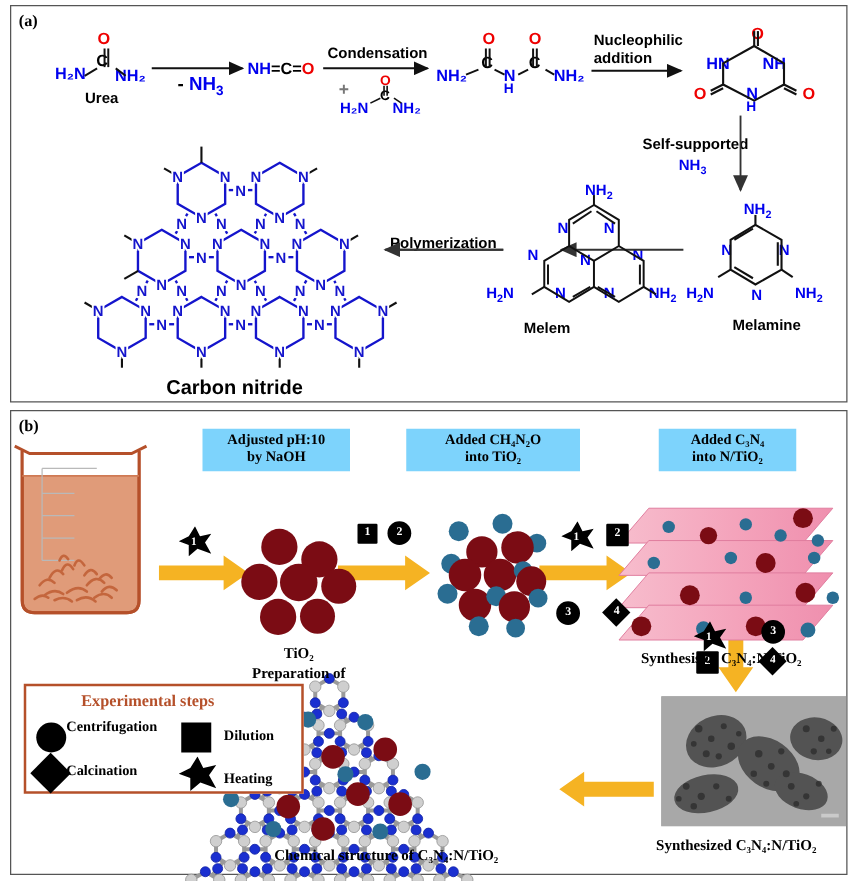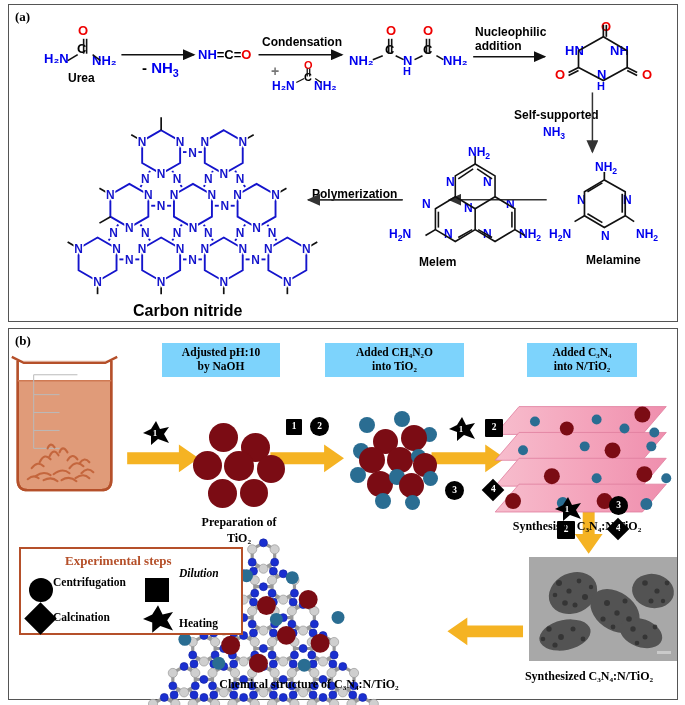--- a/index.html
+++ b/index.html
@@ -1061,22 +1061,22 @@
       </div>
     <div class="stepbadge sb-circle" style="left:600px; top:167px; width:19px; height:19px;">
         <span>3</span>
       </div>
     <div class="stepbadge sb-diamond" style="left:601px; top:192px; width:16px; height:16px;">
         <span>4</span>
       </div>
 
 
     <div class="lbl-serif" style="left:162px; top:186px; width:136px; font-size:12px; line-height:1.3;">
+      <div>TiO₂</div>
       <div>Preparation of</div>
-      <div>TiO₂</div>
     </div>
 
 
     <div class="lbl-serif" style="left:466px; top:190px; width:204px; font-size:12px;">Synthesis of C₃N₄:N/TiO₂</div>
 
     <div class="lbl-serif" style="left:490px; top:340px; width:180px; font-size:12px;">Synthesized C₃N₄:N/TiO₂</div>
 
     <div class="lbl-serif" style="left:160px; top:348px; width:280px; font-size:12px;">Chemical structure of C₃N₄:N/TiO₂</div>
 
     <div class="tem" style="left:520px; top:228px; width:148px; height:104px;">
@@ -1124,21 +1124,21 @@
       </svg>
     </div>
 
     <div class="legendbox" style="left:10px; top:218px; width:224px; height:88px;"></div>
     <div class="legend-title" style="left:56px; top:224px;">Experimental steps</div>
 
     <div class="gl-circle" style="left:20px; top:249px; width:24px; height:24px;"></div>
     <div class="legend-label" style="left:44px; top:247px;text-align:right;">Centrifugation</div>
 
     <div class="gl-square" style="left:136px; top:249px; width:24px; height:24px;"></div>
-    <div class="legend-label" style="left:170px; top:238px;font-style:italic;">Dilution</div>
+    <div class="legend-label" style="left:170px; top:254px;">Dilution</div>
 
     <div class="gl-square" style="left:20px; top:278px; width:23px; height:23px; transform:rotate(45deg);"></div>
     <div class="legend-label" style="left:44px; top:282px;">Calcination</div>
 
     <svg style="position:absolute; left:134px; top:276px; width:30px; height:28px;" viewBox="0 0 26 24">
       <polygon points="13,0 17,8 26,6 21,13 26,22 15,18 8,24 8,15 0,12 8,8" fill="#000"></polygon>
     </svg>
     <div class="legend-label" style="left:170px; top:288px;">Heating</div>
 
   </div>

